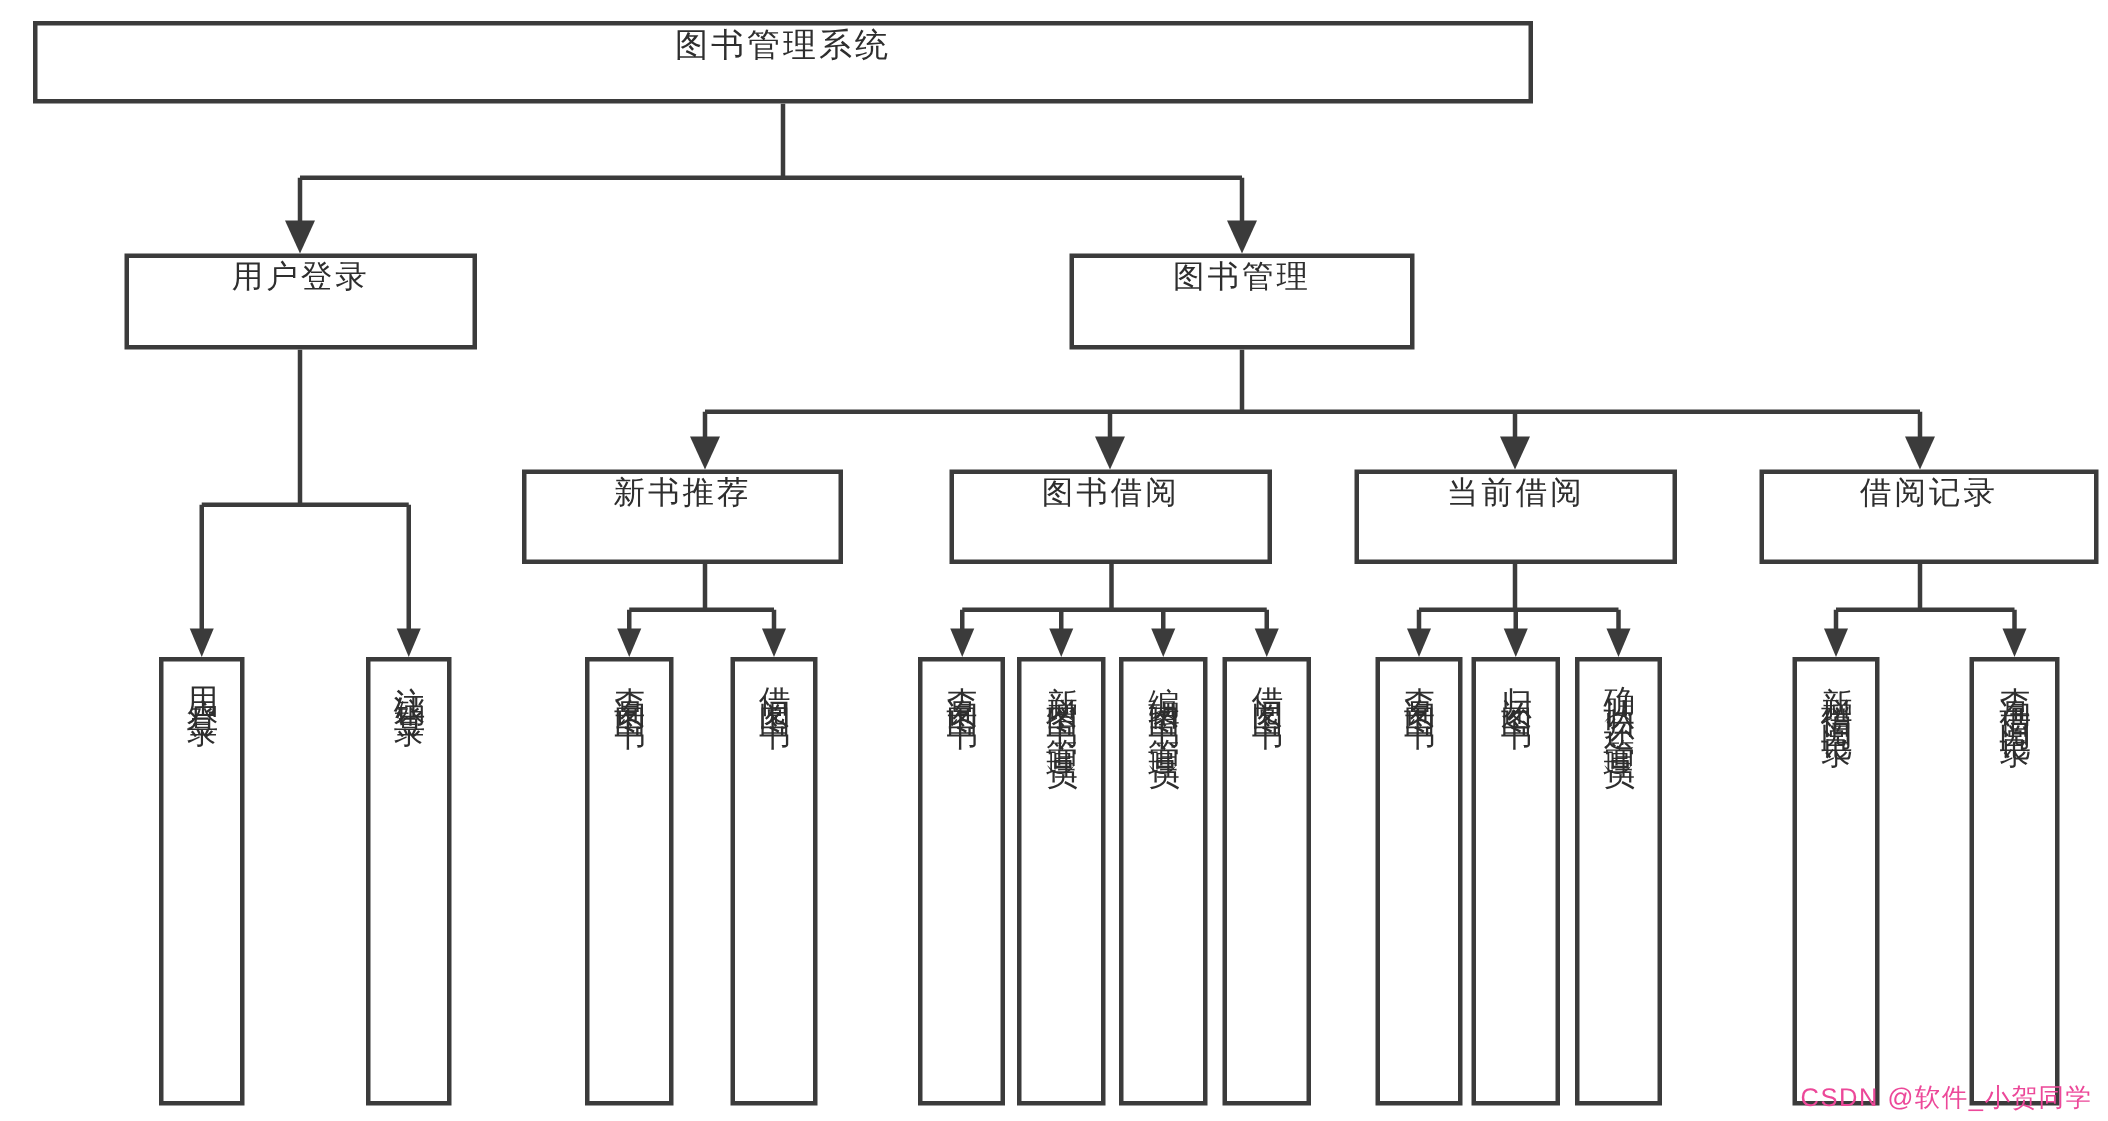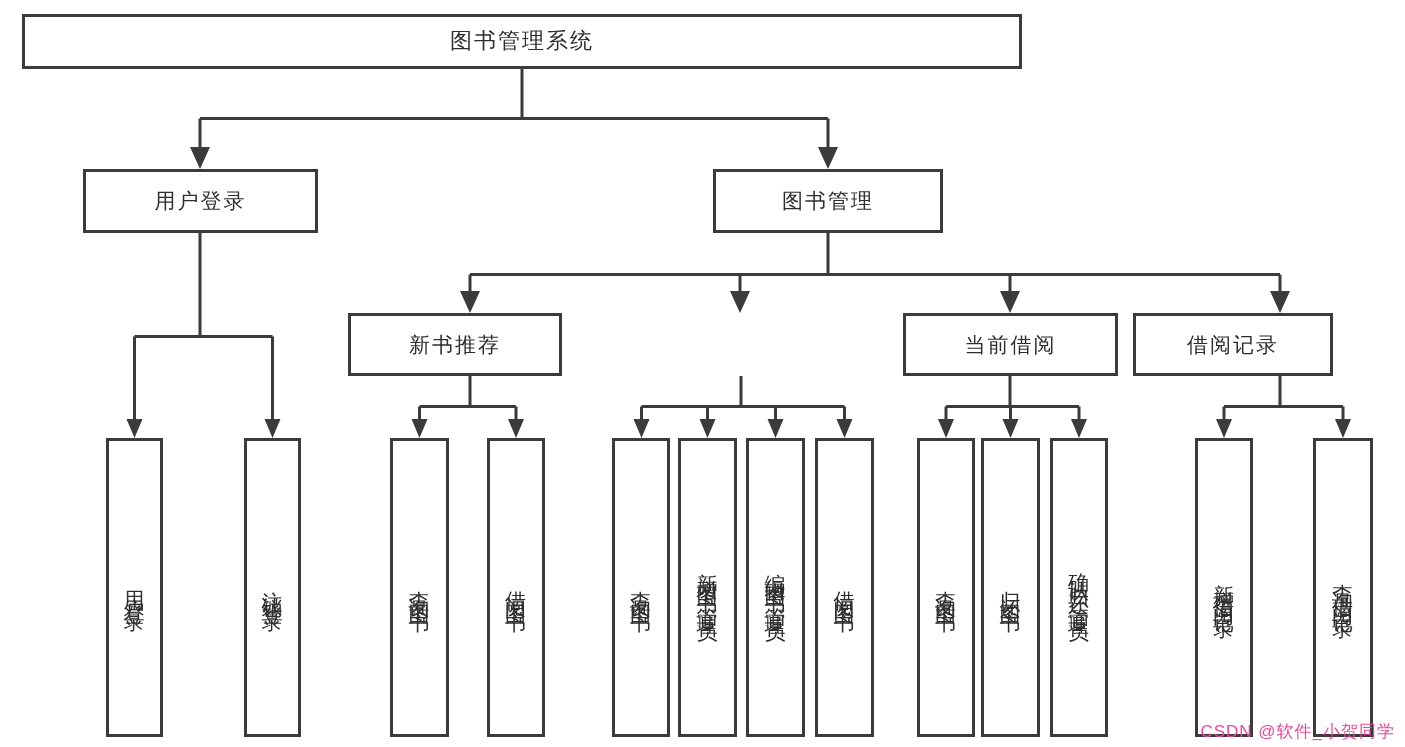--- a/index.html
+++ b/index.html
@@ -4,21 +4,21 @@
 <style>
   html,body{margin:0;padding:0;background:#ffffff;}
   .stage{
     position:relative;width:1405px;height:747px;background:#ffffff;
     font-family:"Liberation Sans","DejaVu Sans",sans-serif;overflow:hidden;
   }
   .connectors{position:absolute;left:0;top:0;}
   .box{
     position:absolute;box-sizing:border-box;
     border:3px solid #3b3b3b;background:#ffffff;
-    display:flex;align-items:center;justify-content:center;
+    display:flex;justify-content:center;
     color:#2e2e2e;
   }
   .box .label{font-size:21px;letter-spacing:2px;white-space:nowrap;line-height:1.2;}
   .root .label{font-size:22px;}
   .vbox .label{
     writing-mode:vertical-rl;text-orientation:mixed;
     font-size:21px;letter-spacing:7px;line-height:1;white-space:nowrap;
   }
   .watermark{
     position:absolute;right:10px;bottom:4px;
@@ -100,24 +100,27 @@
   <div class="box" style="left:83px;top:169px;width:235px;height:64px">
     <span class="label">用户登录</span>
   </div>
   <div class="box" style="left:713px;top:169px;width:230px;height:64px">
     <span class="label">图书管理</span>
   </div>
 
   <div class="box" style="left:348px;top:313px;width:214px;height:63px">
     <span class="label">新书推荐</span>
   </div>
+  <div class="box" style="left:633px;top:313px;width:215px;height:63px">
+    <span class="label">图书借阅</span>
+  </div>
   <div class="box" style="left:903px;top:313px;width:215px;height:63px">
     <span class="label">当前借阅</span>
   </div>
-  <div class="box" style="left:1133px;top:313px;width:200px;height:63px">
+  <div class="box" style="left:1173px;top:313px;width:226px;height:63px">
     <span class="label">借阅记录</span>
   </div>
 
   <div class="box vbox" style="left:106px;top:438px;width:57px;height:299px">
     <span class="label">用户登录</span>
   </div>
   <div class="box vbox" style="left:244px;top:438px;width:57px;height:299px">
     <span class="label">注销登录</span>
   </div>
 

